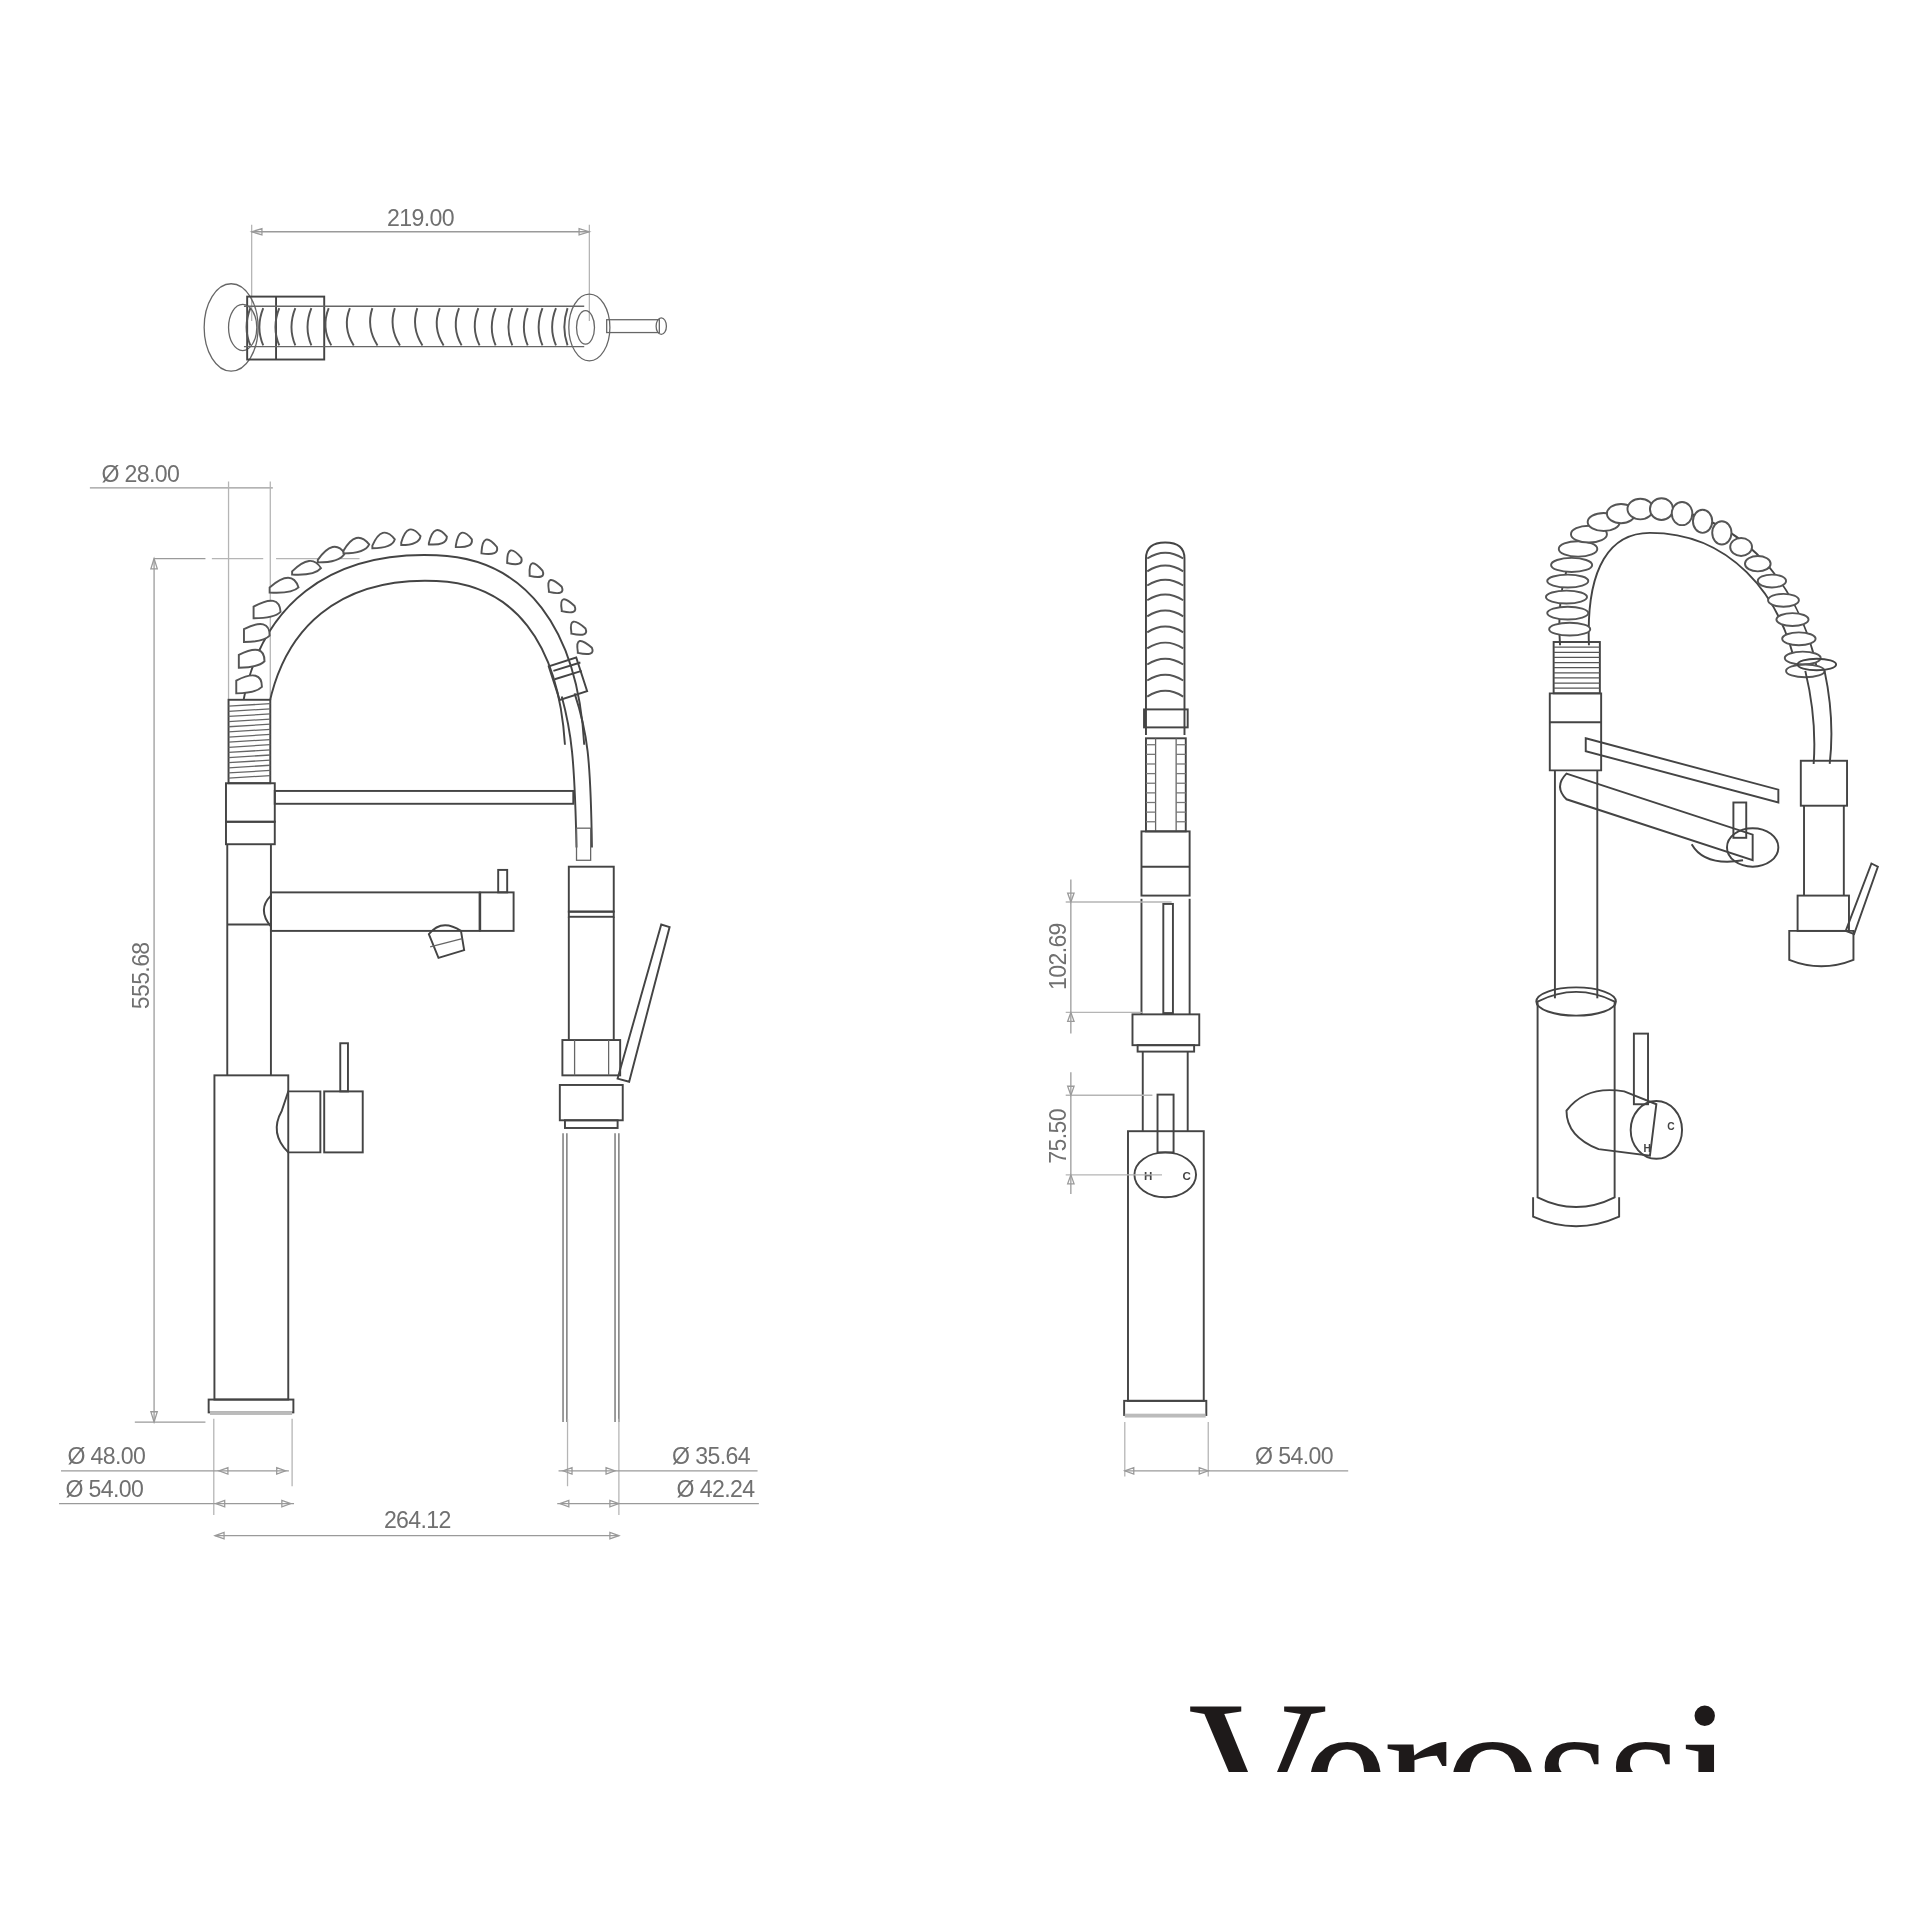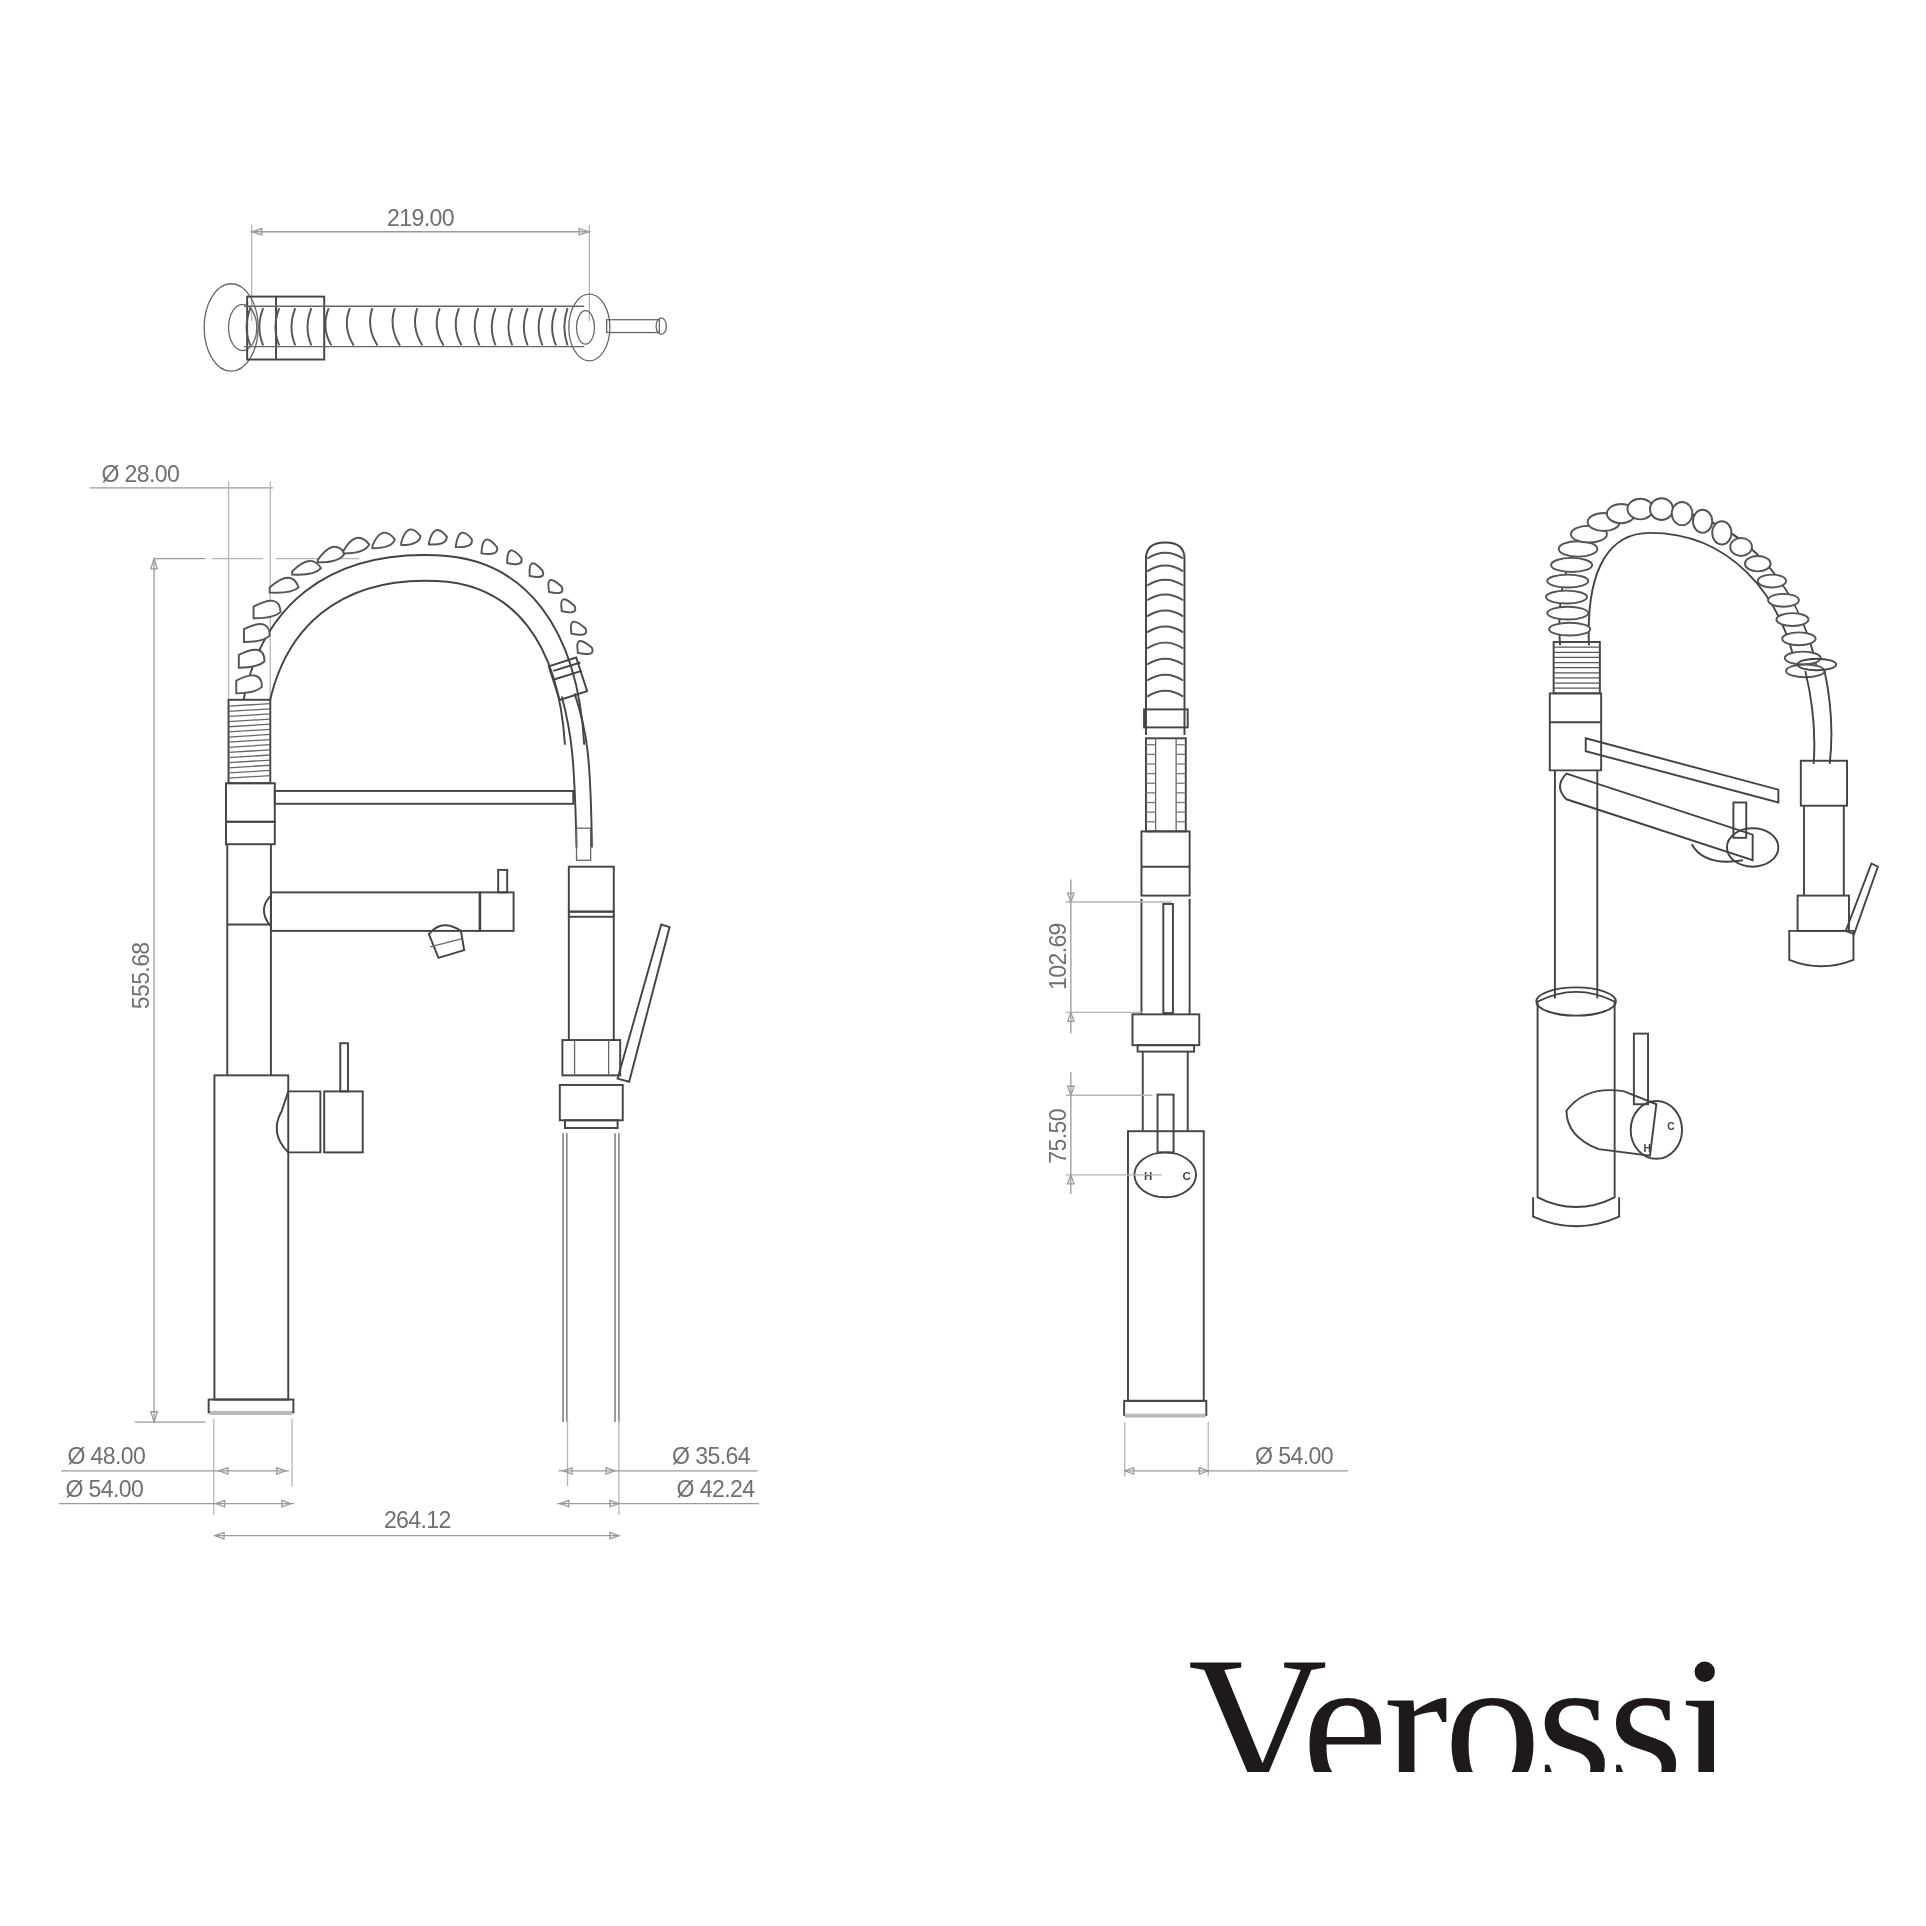--- a/index.html
+++ b/index.html
@@ -1,19 +1,19 @@
 <!DOCTYPE html>
 <html style="font-size:10.3px"><head>
 <meta charset="utf-8">
 <style>
   html, body { margin: 0; padding: 0; background: #ffffff; }
   #canvas { position: relative; width: 1926px; height: 1772px; background: #ffffff; overflow: hidden; }
   svg { position: absolute; left: 0; top: 0; }
   .dimtext { font-family: "Liberation Sans", sans-serif; font-size: 36px; fill: #707070; letter-spacing: -1px; }
-  .logo { position: absolute; left: 1188px; top: 1628px; font-family: "Liberation Serif", serif; font-size: 193px; color: #1e1a1a; letter-spacing: -3.9px; line-height: 1; }
+  .logo { position: absolute; left: 1188px; top: 1672px; font-family: "Liberation Serif", serif; font-size: 193px; color: #1e1a1a; letter-spacing: -3.9px; line-height: 1; }
   .ln { stroke: #444; stroke-width: 3; fill: none; }
   .lnl { stroke: #666; stroke-width: 2; fill: none; }
   .dim { stroke: #9a9a9a; stroke-width: 2; fill: none; }
   .ext { stroke: #b5b5b5; stroke-width: 2; fill: none; }
   .spring { stroke: #555; stroke-width: 3; fill: #fff; }
 </style>
 </head>
 <body>
 
 <div id="canvas">

